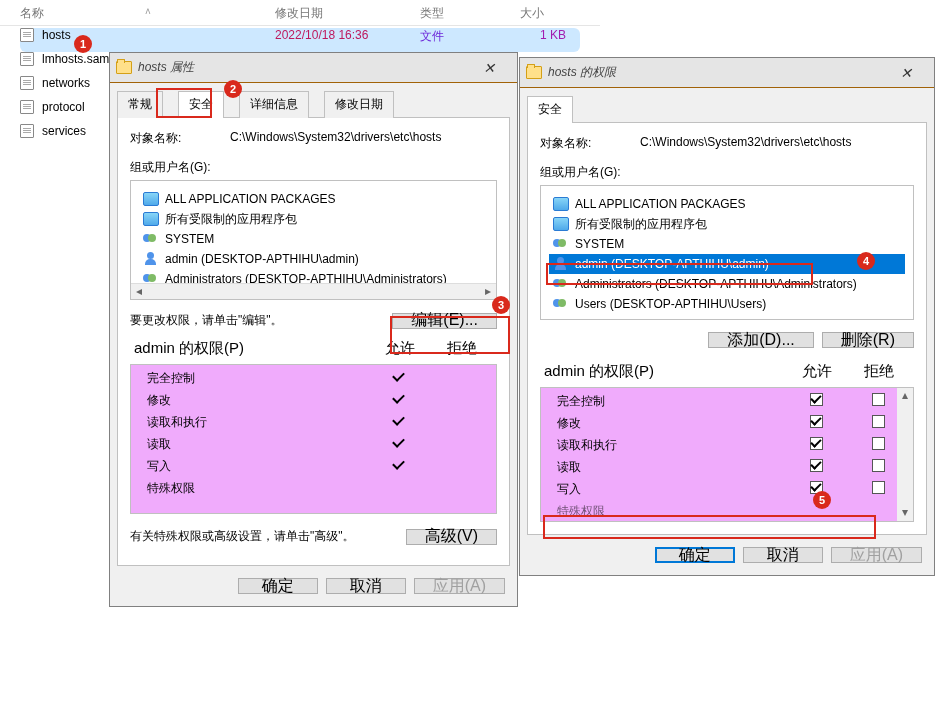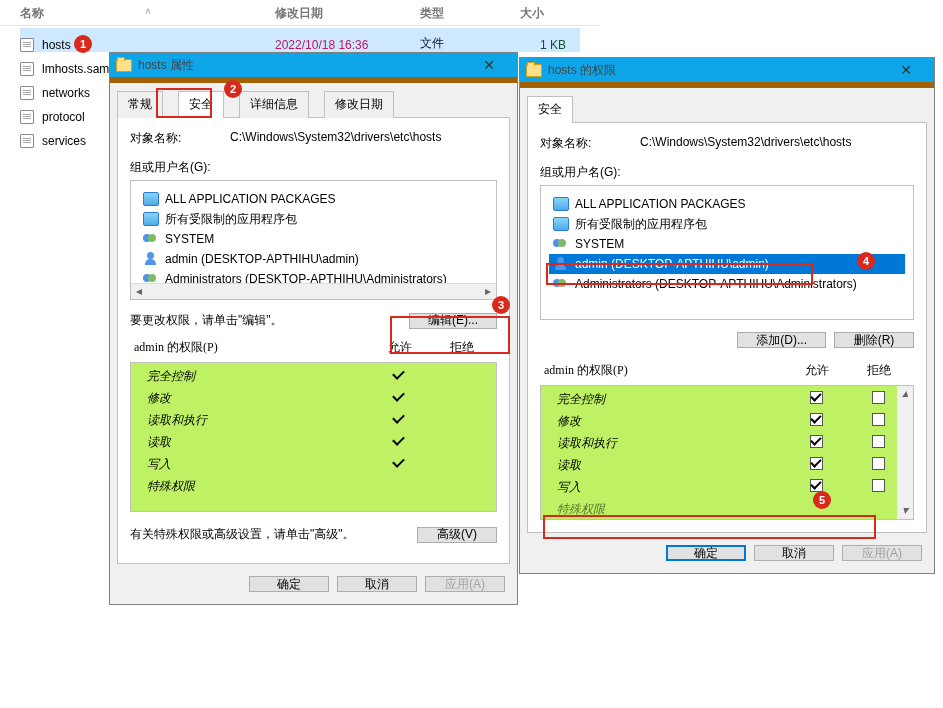--- a/index.html
+++ b/index.html
@@ -12,45 +12,45 @@
     position: relative;
     overflow: hidden;
   }
   
   .explorer-head {
     position: absolute; top: 0; left: 0; width: 600px; height: 26px;
     display: flex; align-items: center;
     border-bottom: 1px solid #e5e5e5;
     color: #767676; padding-left: 20px;
   }
-  .explorer-head .col { position: absolute; top: 5px; font-weight: bold; }
+  .explorer-head .col { position: absolute; top: 5px; }
   .explorer-head .c-name { left: 20px; }
   .explorer-head .c-date { left: 275px; }
   .explorer-head .c-type { left: 420px; }
   .explorer-head .c-size { left: 520px; }
   .explorer-head .chev { left: 145px; position:absolute; top:6px; font-size:10px; color:#999;}
   .explorer-files {
     position: absolute; top: 28px; left: 20px; width: 560px;
   }
-  .file-row { display:flex; align-items:flex-end; height:24px; position:relative; }
+  .file-row { display:flex; align-items:flex-start; height:24px; position:relative;border-radius:6px; }
   .file-row .file-icon { width:14px; height:14px; border:1px solid #888; margin-right:8px; border-radius:1px; position:relative; background:#fff;}
   .file-row .file-icon:before{content:""; position:absolute; top:3px; left:2px; right:2px; height:1px; background:#aaa; box-shadow:0 2px #aaa,0 4px #aaa;}
   .file-row .name { width: 220px; }
   .file-row .date { position:absolute; left:255px; color:#be185d;}
-  .file-row .type { position:absolute; left:400px; color:#0f172a;}
-  .file-row .size { position:absolute; left:520px; color:#14532d; }
+  .file-row .type { position:absolute; left:400px; color:#6d28d9;}
+  .file-row .size { position:absolute; left:520px; color:#a21caf; }
   .file-row.sel { background:#cde8ff; }
 
   
   .dialog {
     position:absolute; background:#fff; border:1px solid #808080;
   }
   .titlebar {
     height:30px; display:flex; align-items:center; padding:0 6px;
-    border-bottom:6px solid #a16207; background:#0ea5e9;
+    border-bottom:1px solid #a16207; background:#e5e5e5;font-style:italic;
   }
   .titlebar .title-icon {
     width:16px; height:13px; margin-right:6px; background:#ffe08a; border:1px solid #d4a017; border-radius:1px;
     position:relative;
   }
   .titlebar .title-icon:before{content:"";position:absolute;top:-3px;left:0;width:6px;height:3px;background:#ffe08a;border:1px solid #d4a017;border-bottom:none;border-radius:1px 1px 0 0;}
   .titlebar .title-text { flex:1; color:#444; }
   .titlebar .close {
     width:44px; height:28px; display:flex; align-items:center; justify-content:center;
     font-size:14px; color:#333; cursor:default;
@@ -95,35 +95,35 @@
   .groupbox .scrollbar {
     position:absolute; right:0; bottom:0; top:auto; left:0; height:16px; background:#f0f0f0; border-top:1px solid #ddd;
     display:flex; justify-content:space-between;
   }
   .groupbox .scrollbar .arr { width:16px; text-align:center; color:#666; line-height:14px; }
 
   .hint-row { display:flex; align-items:center; justify-content:space-between; margin:12px 0 8px 0;}
   .win-btn {
     min-width:80px; height:16px; padding:0 18px;
     background:#e1e1e1; border:1px solid #adadad;
-    font-size:12px; font-family:inherit; cursor:default;
+    font-size:16px; font-family:inherit; cursor:default;
     display:inline-flex; align-items:center; justify-content:center;
   }
   .win-btn.default { border:2px solid #0078d7; }
   .win-btn:disabled, .win-btn.disabled { color:#a0a0a0; }
 
   .perm-table {
     width:100%; margin-top:4px;
   }
-  .perm-head { display:flex; font-size:12px; padding:2px 4px 6px 4px;font-family:Liberation Serif, serif;}
+  .perm-head { display:flex; font-size:15px; padding:2px 4px 6px 4px;}
   .perm-head .p-name { flex:1; }
   .perm-head .p-col { width:62px; text-align:center; }
   .perm-box {
-    border:1px solid #c0c0c0; background:#bef264; padding:2px 4px 2px 4px; height:150px;
-    overflow:hidden; position:relative;font-style:italic;
+    border:1px solid #c0c0c0; background:#f0abfc; padding:2px 4px 2px 4px; height:150px;
+    overflow:hidden; position:relative;
   }
   .perm-row { display:flex; align-items:center; height:22px; padding-left:12px;}
   .perm-row .p-name { flex:1; }
   .perm-row .p-col { width:62px; text-align:center; }
   .check-mark {
     display:inline-block; width:14px; height:14px; position:relative;
   }
   .check-mark:before{
     content:""; position:absolute; left:3px; top:0px; width:5px; height:9px;
     border-right:2px solid #000; border-bottom:2px solid #000; transform:rotate(45deg);
@@ -323,20 +323,24 @@
             <span>SYSTEM</span>
           </div>
         <div class="list-item selected">
             <span class="li-icon icon-user"></span>
             <span>admin (DESKTOP-APTHIHU\admin)</span>
           </div>
         <div class="list-item">
             <span class="li-icon icon-group"></span>
             <span>Administrators (DESKTOP-APTHIHU\Administrators)</span>
           </div>
+        <div class="list-item">
+            <span class="li-icon icon-group"></span>
+            <span>Users (DESKTOP-APTHIHU\Users)</span>
+          </div>
       </div>
       <div style="display:flex; justify-content:flex-end; gap:8px; margin:12px 0;">
         <button class="win-btn">添加(D)...</button>
         <button class="win-btn">删除(R)</button>
       </div>
 
       <div class="perm-table">
         <div class="perm-head">
           <span class="p-name">admin 的权限(P)</span>
           <span class="p-col">允许</span>

